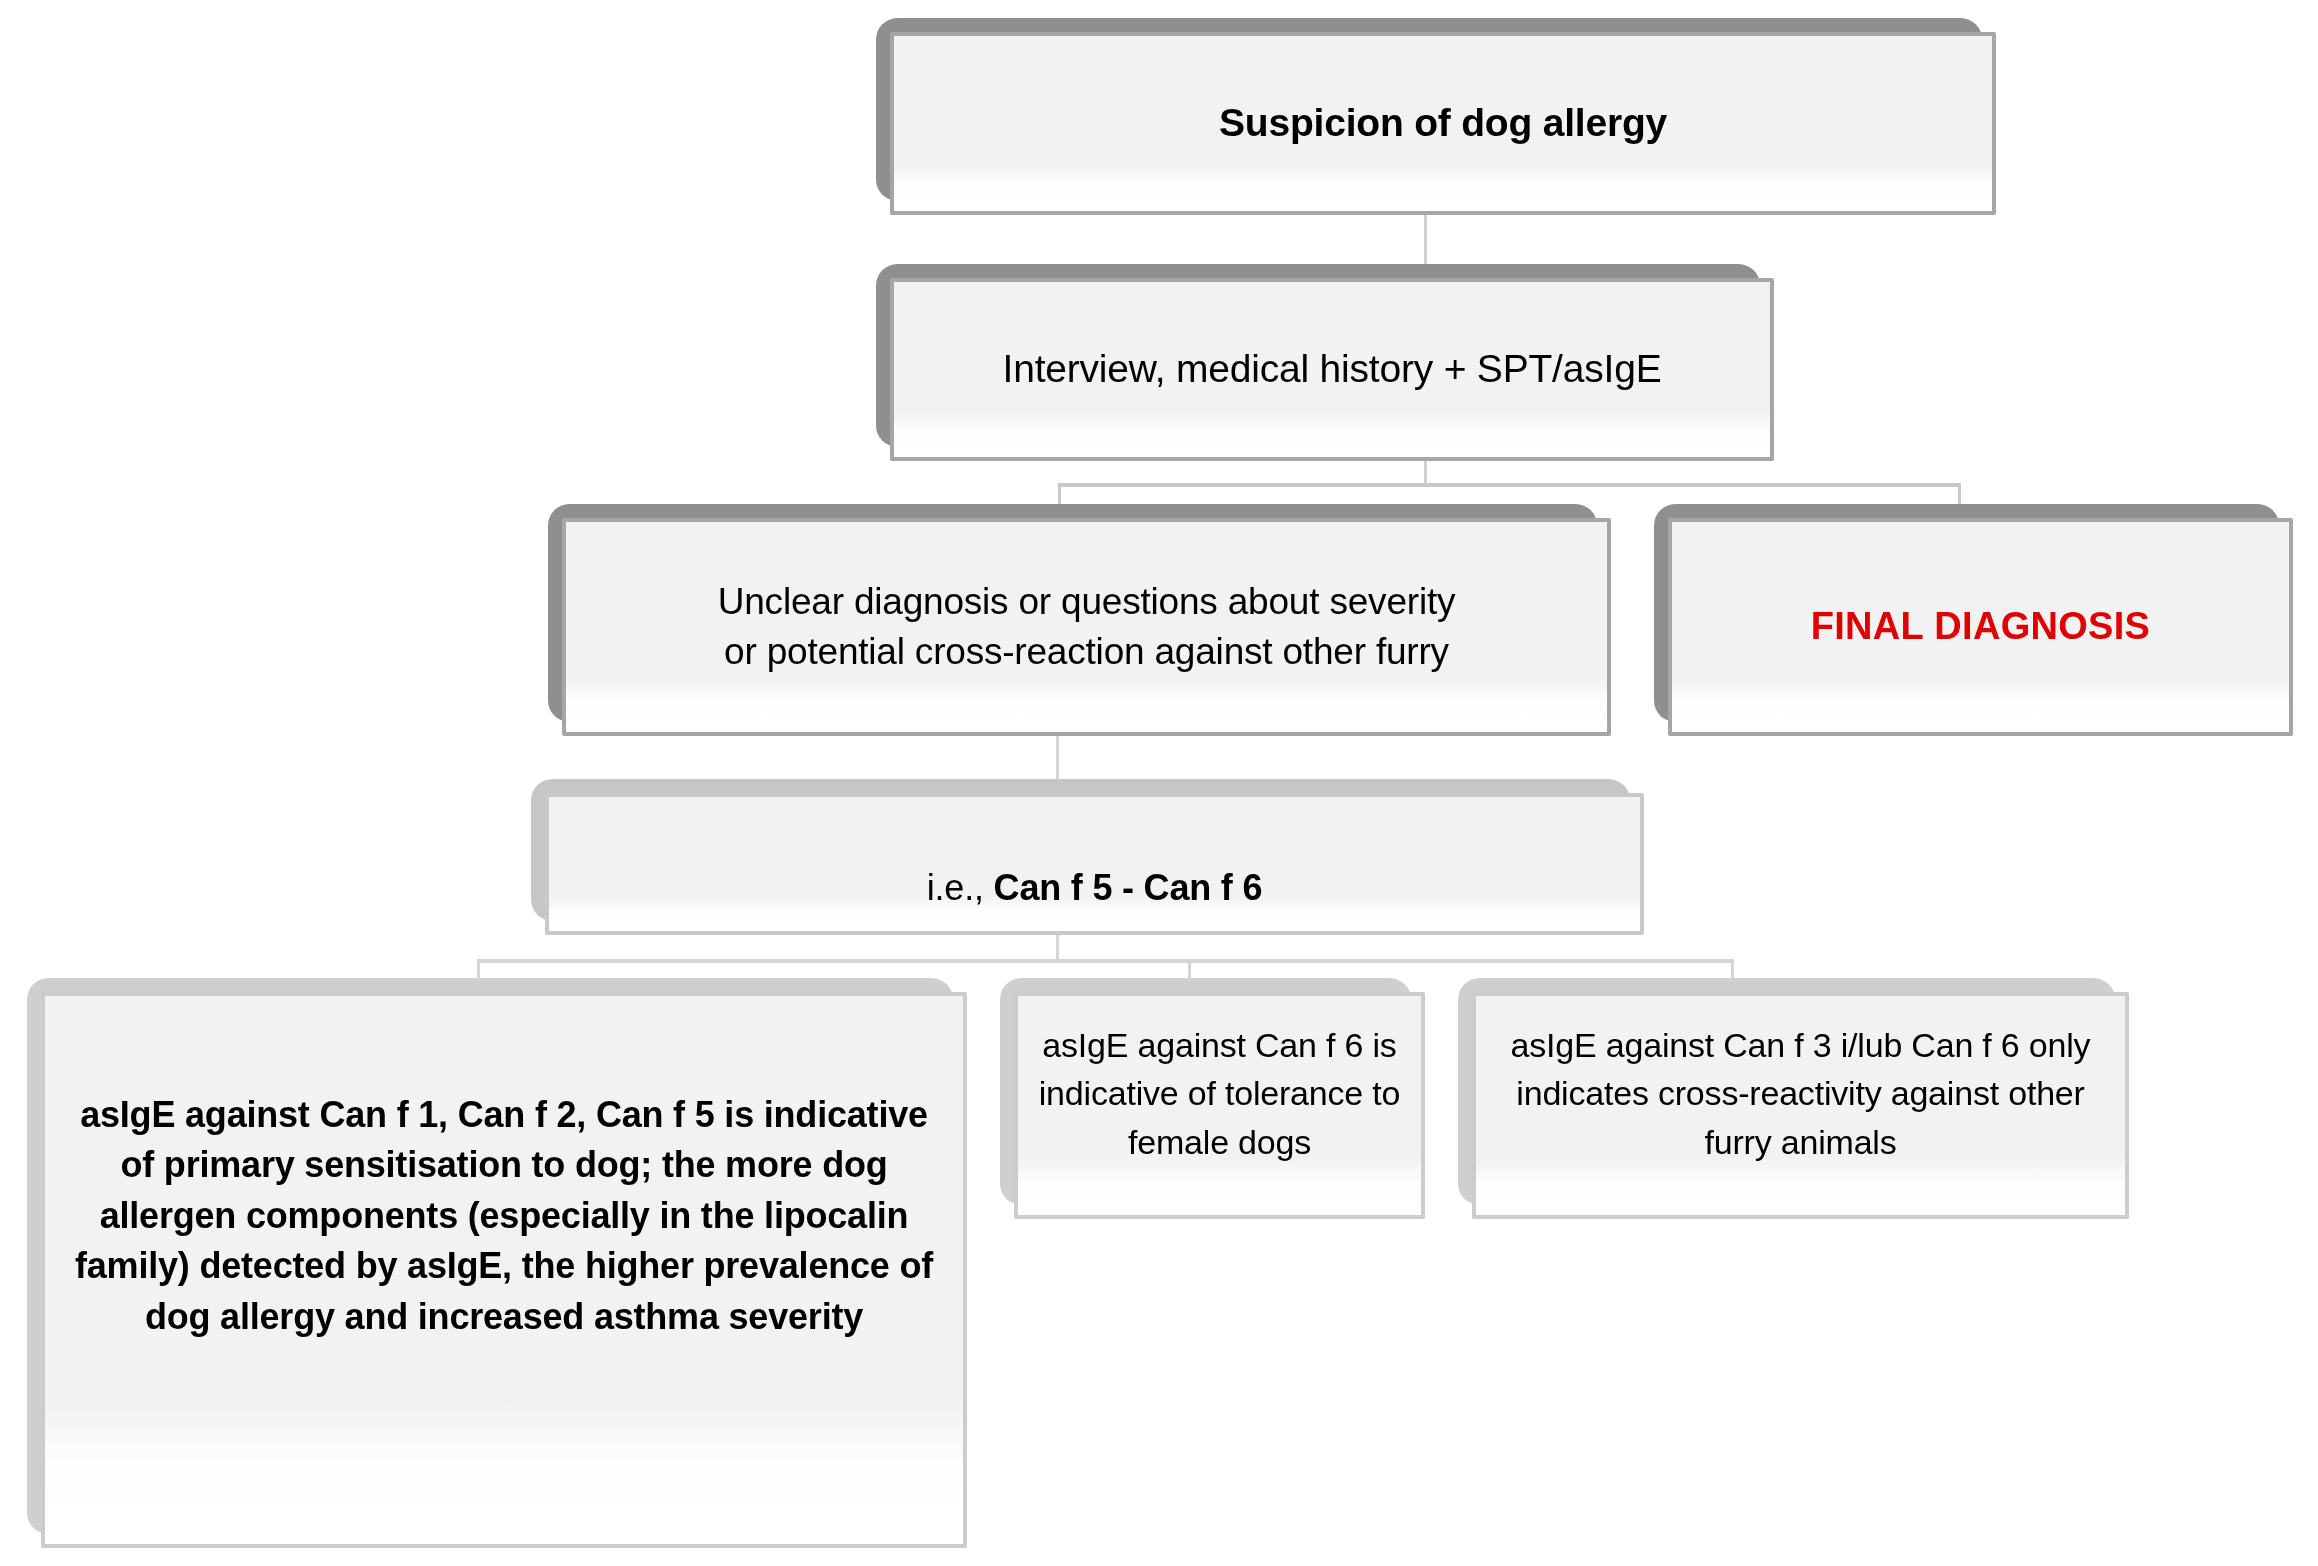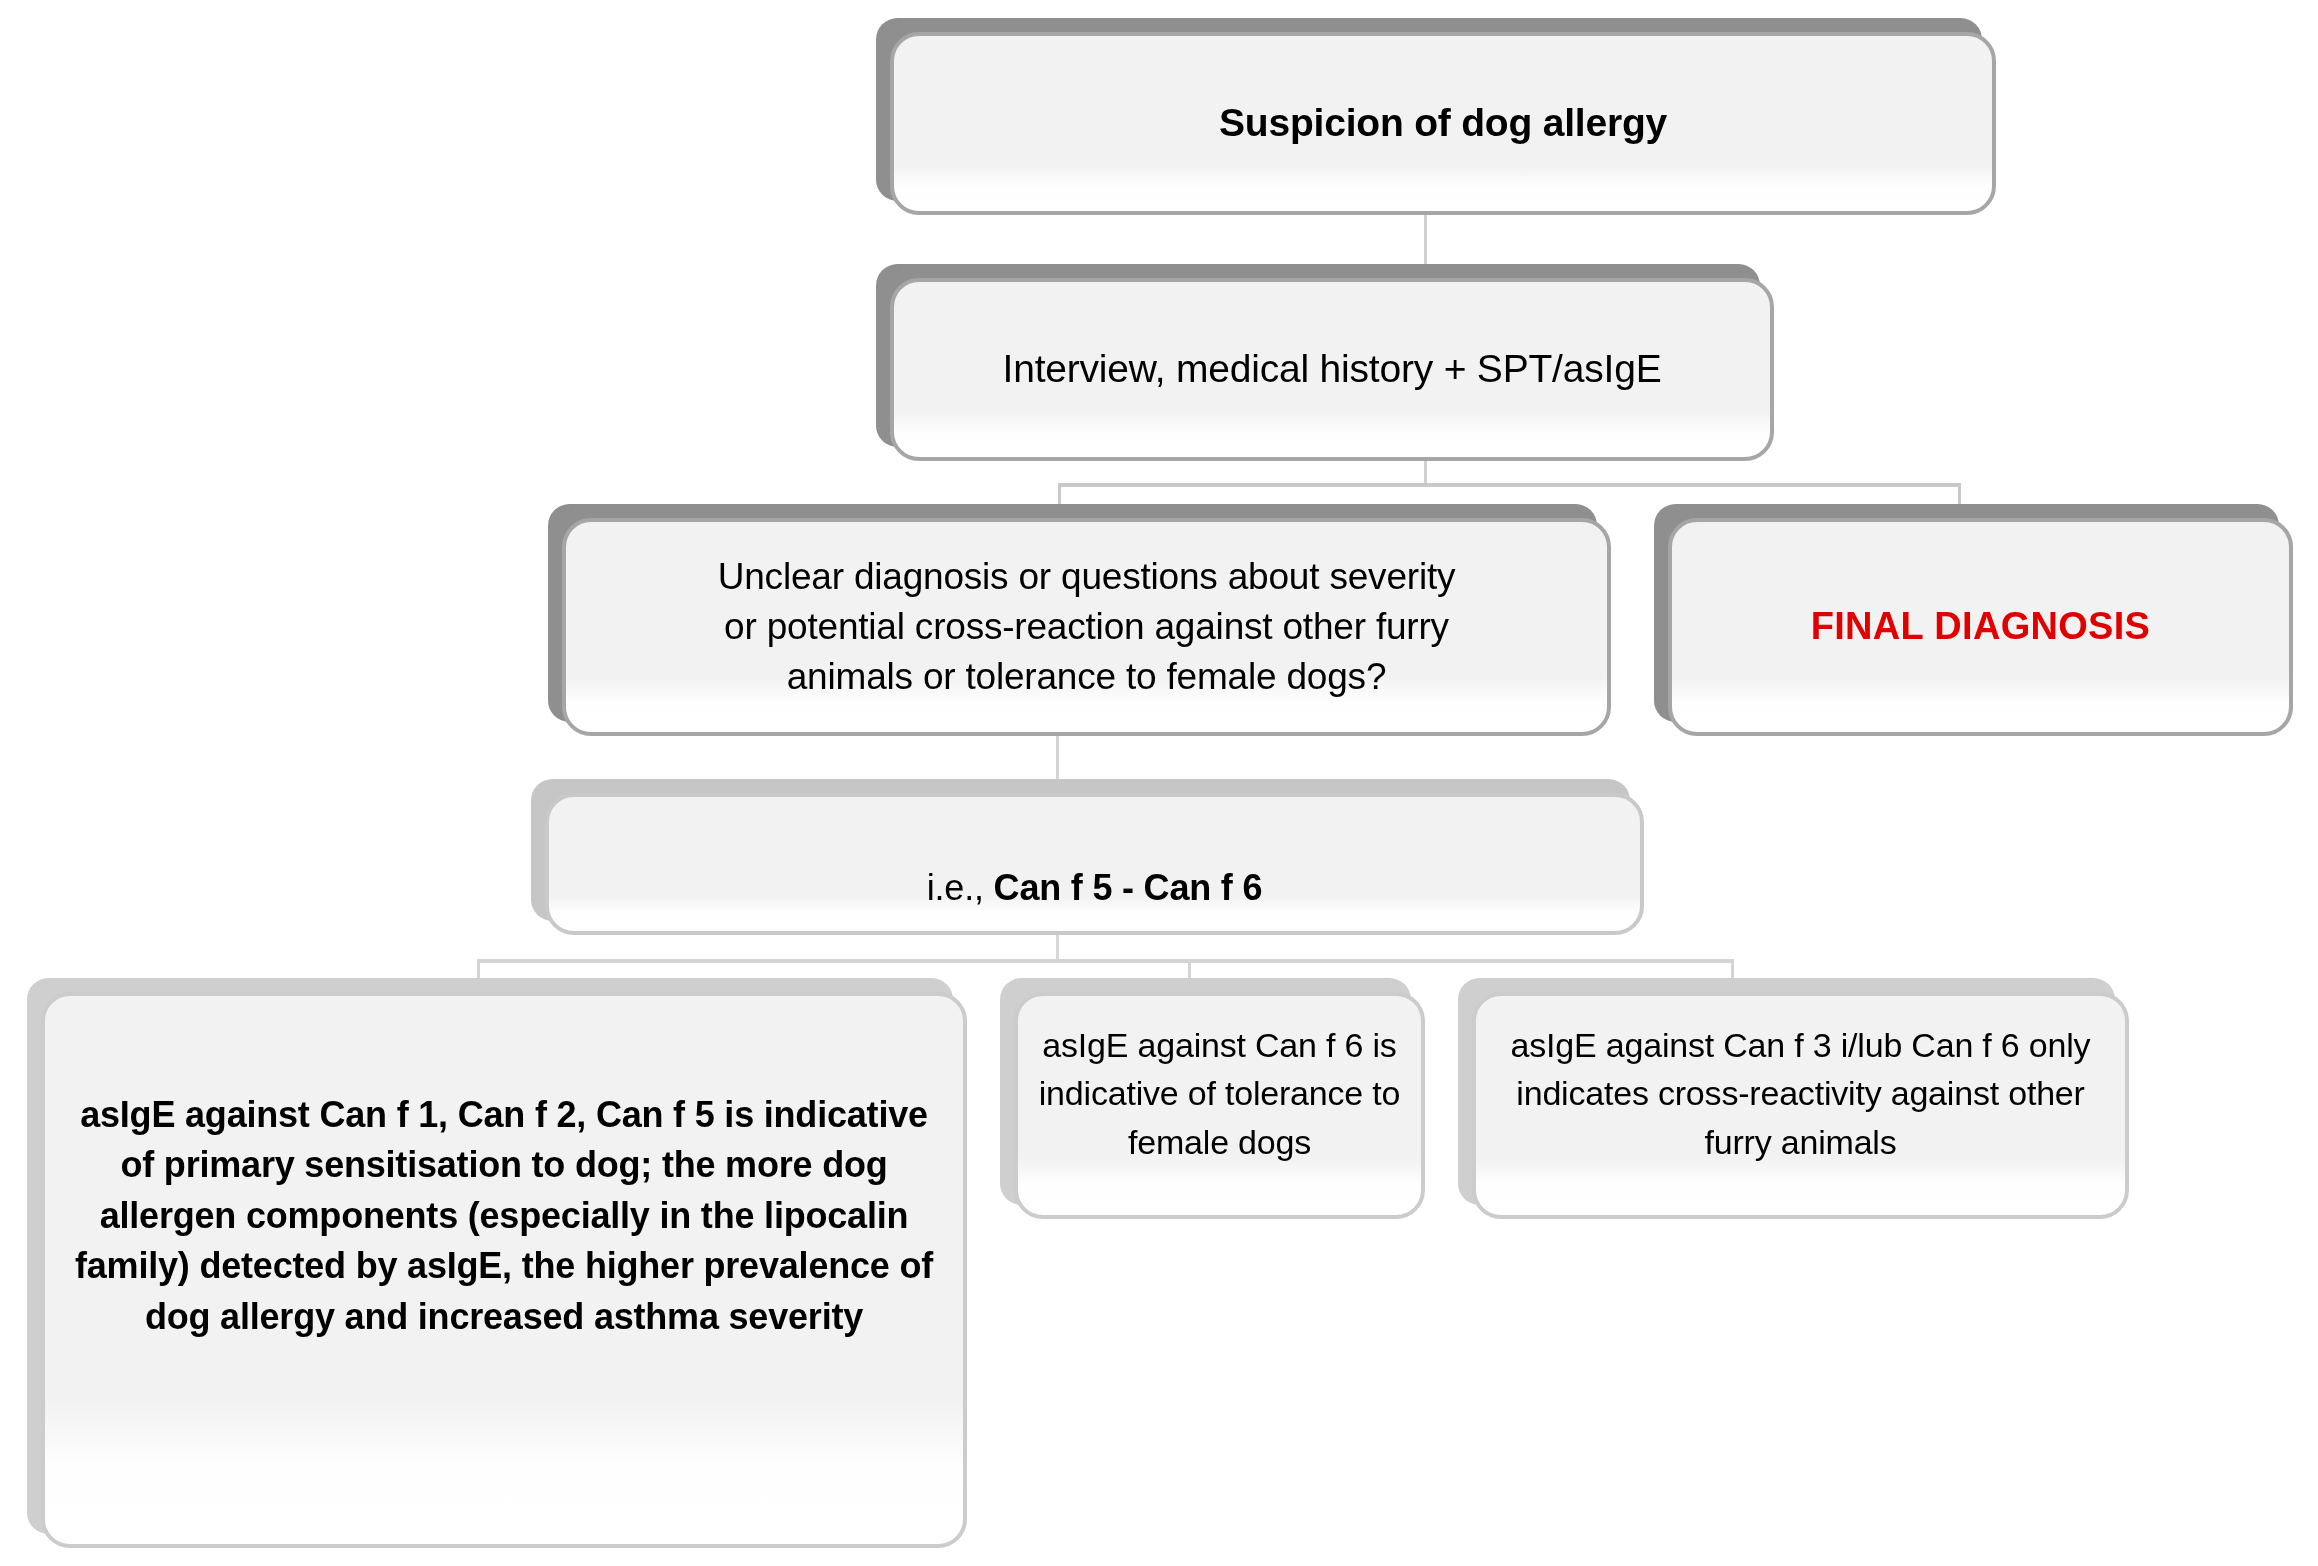--- a/index.html
+++ b/index.html
@@ -42,21 +42,21 @@
     bottom: 14px;
     border-radius: 21.5px;
     background: #8f8f8f;
   }
   .node.soft .plate { background: #c6c6c6; }
   .node.softer .plate { background: #cfcfcf; }
 
   .node .face {
     position: absolute;
     inset: 0;
-    border-radius: 29px;
+    border-radius: 2px;
     border: 4.4px solid #a6a6a6;
     background: linear-gradient(to bottom,
                 #f2f2f2 0%, #f2f2f2 74%, #fefefe 86%, #ffffff 100%);
     box-sizing: border-box;
     display: flex;
     align-items: center;
     justify-content: center;
     overflow: hidden;
   }
   .node.soft .face  { border-color: #c9c9c9; }
@@ -128,21 +128,20 @@
       <div class="txt">Interview, medical history + SPT/asIgE</div>
     </div>
   </div>
 
   <div class="node" id="node-unclear" style="left:562px; top:518px; width:1049px; height:218px;">
     <div class="plate"></div>
     <div class="face">
       <div class="txt">
         <span>Unclear diagnosis or questions about severity</span><br>
         <span>or potential cross-reaction against other furry</span><br>
-        <span>animals or tolerance to female dogs?</span>
       </div>
     </div>
   </div>
 
   <div class="node" id="node-final" style="left:1668px; top:518px; width:625px; height:218px;">
     <div class="plate"></div>
     <div class="face">
       <div class="txt">FINAL DIAGNOSIS</div>
     </div>
   </div>

